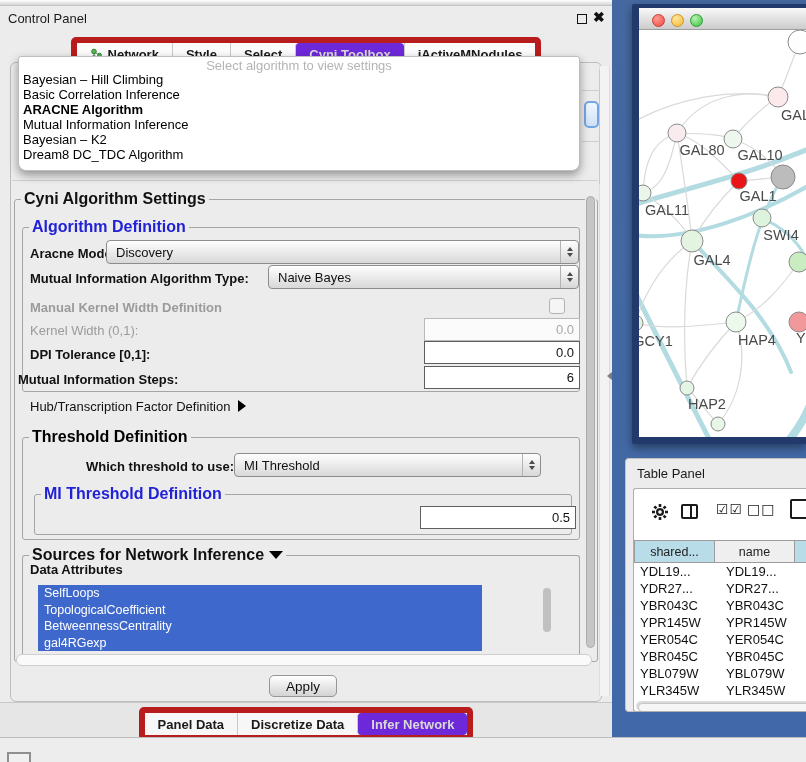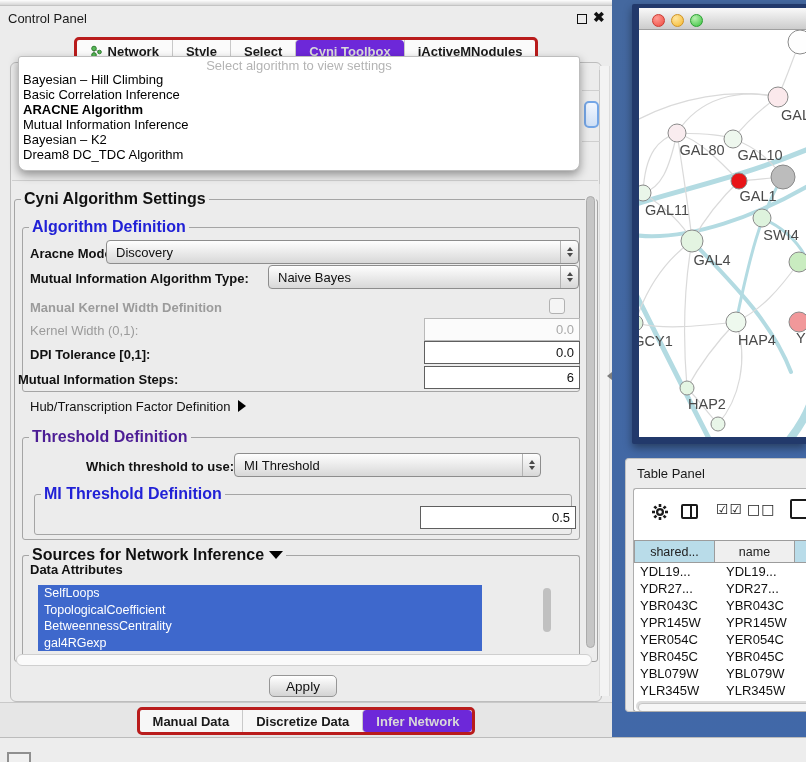--- a/index.html
+++ b/index.html
@@ -9,41 +9,41 @@
   .lbl{position:absolute;font-size:13px;color:#111;white-space:nowrap;box-sizing:border-box;}
   .bold{font-weight:bold;}
   .gray{color:#9b9b9b;}
   
   #top-strip{left:0;top:0;width:612px;height:6px;background:linear-gradient(#fefefe,#d6d6d6);border-bottom:1px solid #c4c4c4;}
   #panel-title{left:8px;top:11px;font-size:13px;color:#1a1a1a;}
   #float-icon{left:577px;top:14px;width:10px;height:10px;border:1.6px solid #111;background:transparent;}
   #close-icon{left:593px;top:9px;font-size:14px;font-weight:bold;color:#111;}
   
   .segbar{position:absolute;display:flex;justify-content:center;width:612px;}
-  .segwrap{display:inline-flex;border:3px solid #b91c1c;border-radius:5px;overflow:hidden;background:#fbfbfb;height:22px;}
+  .segwrap{display:inline-flex;border:6px solid #b91c1c;border-radius:5px;overflow:hidden;background:#fbfbfb;height:22px;}
   .seg{display:flex;align-items:center;gap:5px;padding:0 13px;font-size:13px;font-weight:600;color:#1a1a1a;border-left:1px solid #c9c9c9;cursor:default;}
   .seg:first-child{border-left:none;}
   .seg.sel{background:#6d28d9;color:#d9d9d9;border-radius:4px;}
   
   #content-panel{left:10px;top:62px;width:592px;height:640px;border:1px solid #bdbdbd;border-radius:6px;background:#ececec;}
   #outer-vtrack{left:599px;top:66px;width:11px;height:630px;background:#f3f3f3;border-left:1px solid #dcdcdc;border-right:1px solid #dcdcdc;}
   
   .frag-line-v{background:#c8c8c8;}
   .frag-line-h{background:#cfcfcf;}
   #frag-stepper{left:584px;top:101px;width:15px;height:27px;border:2px solid #74a6e6;border-radius:5px;background:linear-gradient(#f2f7ff,#cfe0f6);}
   
   #algo-popup{left:18px;top:56px;width:562px;height:115px;background:#fff;border:1px solid #bdbdbd;border-radius:3px 3px 8px 8px;box-shadow:0 4px 10px rgba(0,0,0,.38);padding-top:1px;z-index:30;}
   #popup-placeholder{text-align:center;font-size:13px;color:#b4b4b4;height:15px;line-height:15px;}
   .popup-item{font-size:13px;color:#000;line-height:14.9px;padding-left:4px;white-space:nowrap;}
   .popup-item.bsel{font-weight:bold;}
   
   fieldset.fs{position:absolute;border:1px solid #a5a5a5;border-radius:3px;margin:0;padding:0;background:transparent;}
   fieldset.fs legend{font-size:16px;padding:0 3px;margin-left:6px;white-space:nowrap;font-weight:bold;}
   .leg-blue{color:#2121d6;}
-  .leg-green{color:#4c1d95;margin-top:23px;}
+  .leg-green{color:#000000;margin-top:23px;}
   .leg-black{color:#111;}
   
   .combo{position:absolute;height:22px;border:1px solid #8d8d8d;border-radius:4px;background:linear-gradient(#fefefe,#d8d8d8);display:flex;align-items:center;font-size:13px;color:#111;padding-left:9px;}
   .combo .stepper{margin-left:auto;align-self:stretch;width:17px;border-left:1px solid #b3b3b3;display:flex;flex-direction:column;align-items:center;justify-content:center;gap:2px;}
   .tri-up{width:0;height:0;border-left:3.5px solid transparent;border-right:3.5px solid transparent;border-bottom:4.5px solid #4a4a4a;}
   .tri-down{width:0;height:0;border-left:3.5px solid transparent;border-right:3.5px solid transparent;border-top:4.5px solid #4a4a4a;}
   .field{position:absolute;height:21px;border:1.5px solid #5f5f5f;background:#fff;font-size:13px;color:#111;display:flex;align-items:center;justify-content:flex-end;padding:0 5px;}
   .field.disabled{border:1px solid #b9b9b9;color:#a9a9a9;background:#fbfbfb;}
   .checkbox{position:absolute;width:14px;height:14px;border:1px solid #b2b2b2;border-radius:3px;background:#f5f5f5;}
   .tri-right{display:inline-block;width:0;height:0;border-top:6px solid transparent;border-bottom:6px solid transparent;border-left:8px solid #000;vertical-align:-1px;}
@@ -228,21 +228,21 @@
   <div class="abs" id="settings-vscroll"></div>
   <div class="abs" id="settings-vthumb"></div>
   <div class="abs" id="settings-hscroll"></div>
 
   <div class="abs" id="apply-btn">Apply</div>
   <div class="abs" id="bottom-divider"></div>
   <div class="abs" id="bottom-strip"></div>
   <div class="segbar" style="top:707px;left:0;">
     <div class="segwrap" id="bottom-tabs" style="background:#f7f7f7;">
         <div class="seg">
-          <span>Manual Data</span>
+          <span>Panel Data</span>
         </div>
         <div class="seg">
           <span>Discretize Data</span>
         </div>
         <div class="seg sel">
           <span>Infer Network</span>
         </div>
       </div>
   </div>
 

